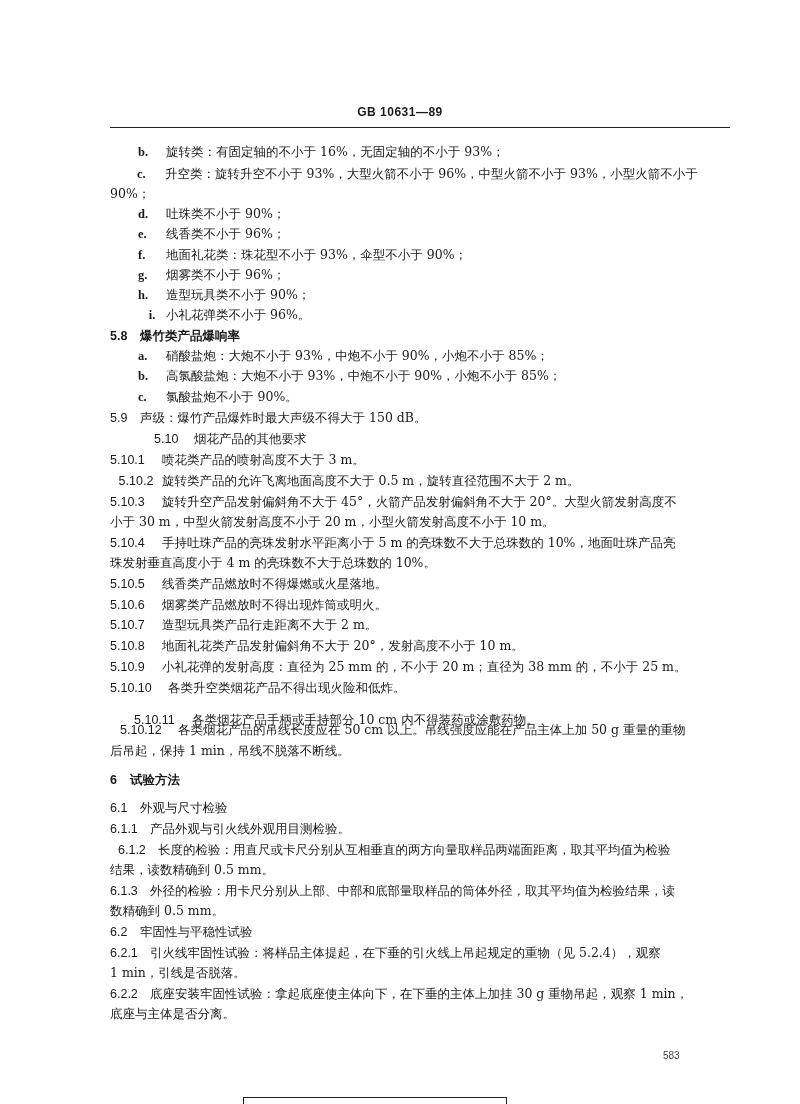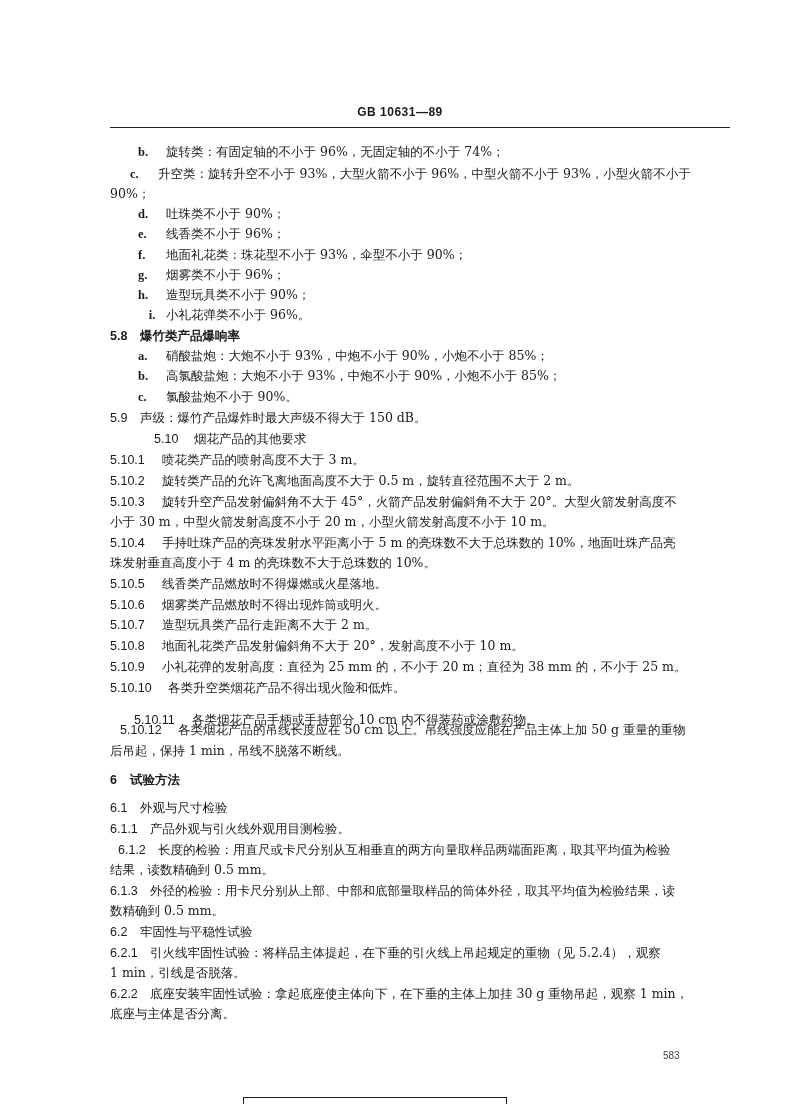--- a/index.html
+++ b/index.html
@@ -19,23 +19,23 @@
   .footer-box { position: absolute; top: 1097px; left: 243px; width: 262px; height: 14px;
                 border: 1px solid #222; border-bottom: none; }
 </style>
 </head>
 <body>
 
 <div class="header-title">GB 10631—89</div>
 <div class="header-rule"></div>
 
 <div class="line" style="top:144px;left:138px;">
-  <span class="item-letter">b.</span><span>旋转类：有固定轴的不小于 96%，无固定轴的不小于 74%；</span>
+  <span class="item-letter">b.</span><span>旋转类：有固定轴的不小于 16%，无固定轴的不小于 93%；</span>
 </div>
-<div class="line" style="top:166px;left:130px;">
+<div class="line" style="top:166px;left:137px;">
   <span class="item-letter">c.</span><span>升空类：旋转升空不小于 93%，大型火箭不小于 96%，中型火箭不小于 93%，小型火箭不小于</span>
 </div>
 <div class="line" style="top:186px;left:110px;">90%；</div>
 <div class="line" style="top:206px;left:138px;">
   <span class="item-letter">d.</span><span>吐珠类不小于 90%；</span>
 </div>
 <div class="line" style="top:226px;left:138px;">
   <span class="item-letter">e.</span><span>线香类不小于 96%；</span>
 </div>
 <div class="line" style="top:247px;left:138px;">
@@ -68,21 +68,21 @@
   <span class="num" style="width:30px;">5.9</span><span>声级：爆竹产品爆炸时最大声级不得大于 150 dB。</span>
 </div>
 
 <div class="line" style="top:431px;left:110px;">
   <span class="num" style="width:40px;margin-left:44px;">5.10</span><span>烟花产品的其他要求</span>
 </div>
 
 <div class="line" style="top:452px;left:110px;">
   <span class="num" style="width:52px;">5.10.1</span><span>喷花类产品的喷射高度不大于 3 m。</span>
 </div>
-<div class="line" style="top:473px;left:110px;">
+<div class="line" style="top:473px;left:110px;text-align:center;">
   <span class="num" style="width:52px;">5.10.2</span><span>旋转类产品的允许飞离地面高度不大于 0.5 m，旋转直径范围不大于 2 m。</span>
 </div>
 <div class="line" style="top:494px;left:110px;">
   <span class="num" style="width:52px;">5.10.3</span><span>旋转升空产品发射偏斜角不大于 45°，火箭产品发射偏斜角不大于 20°。大型火箭发射高度不</span>
 </div>
 <div class="line" style="top:514px;left:110px;">小于 30 m，中型火箭发射高度不小于 20 m，小型火箭发射高度不小于 10 m。</div>
 <div class="line" style="top:535px;left:110px;">
   <span class="num" style="width:52px;">5.10.4</span><span>手持吐珠产品的亮珠发射水平距离小于 5 m 的亮珠数不大于总珠数的 10%，地面吐珠产品亮</span>
 </div>
 <div class="line" style="top:555px;left:110px;">珠发射垂直高度小于 4 m 的亮珠数不大于总珠数的 10%。</div>

